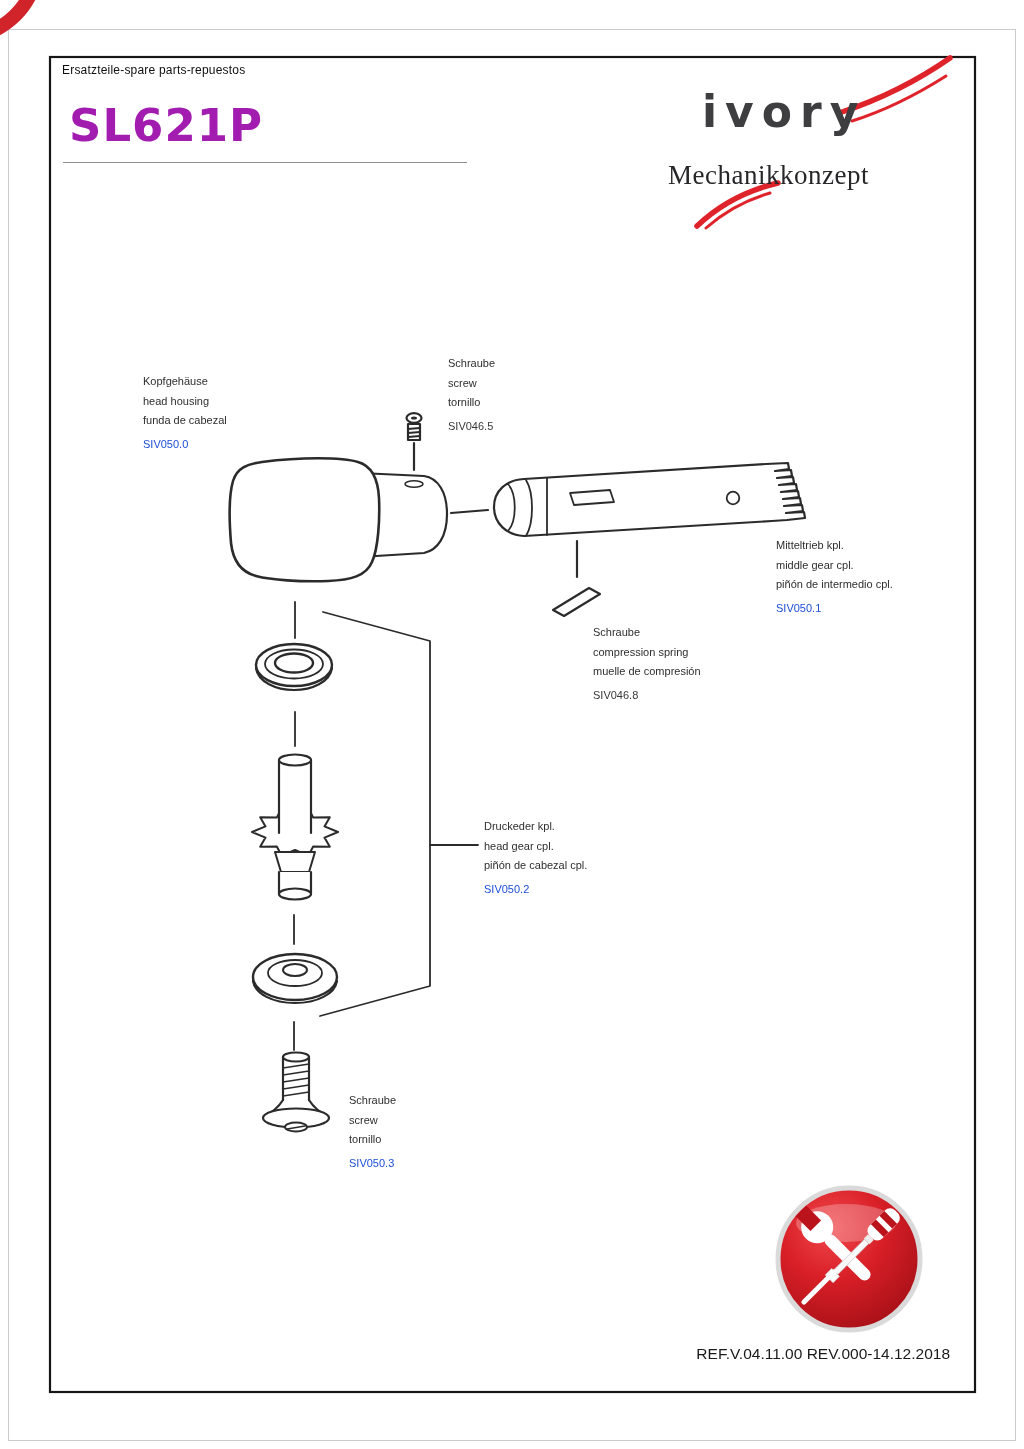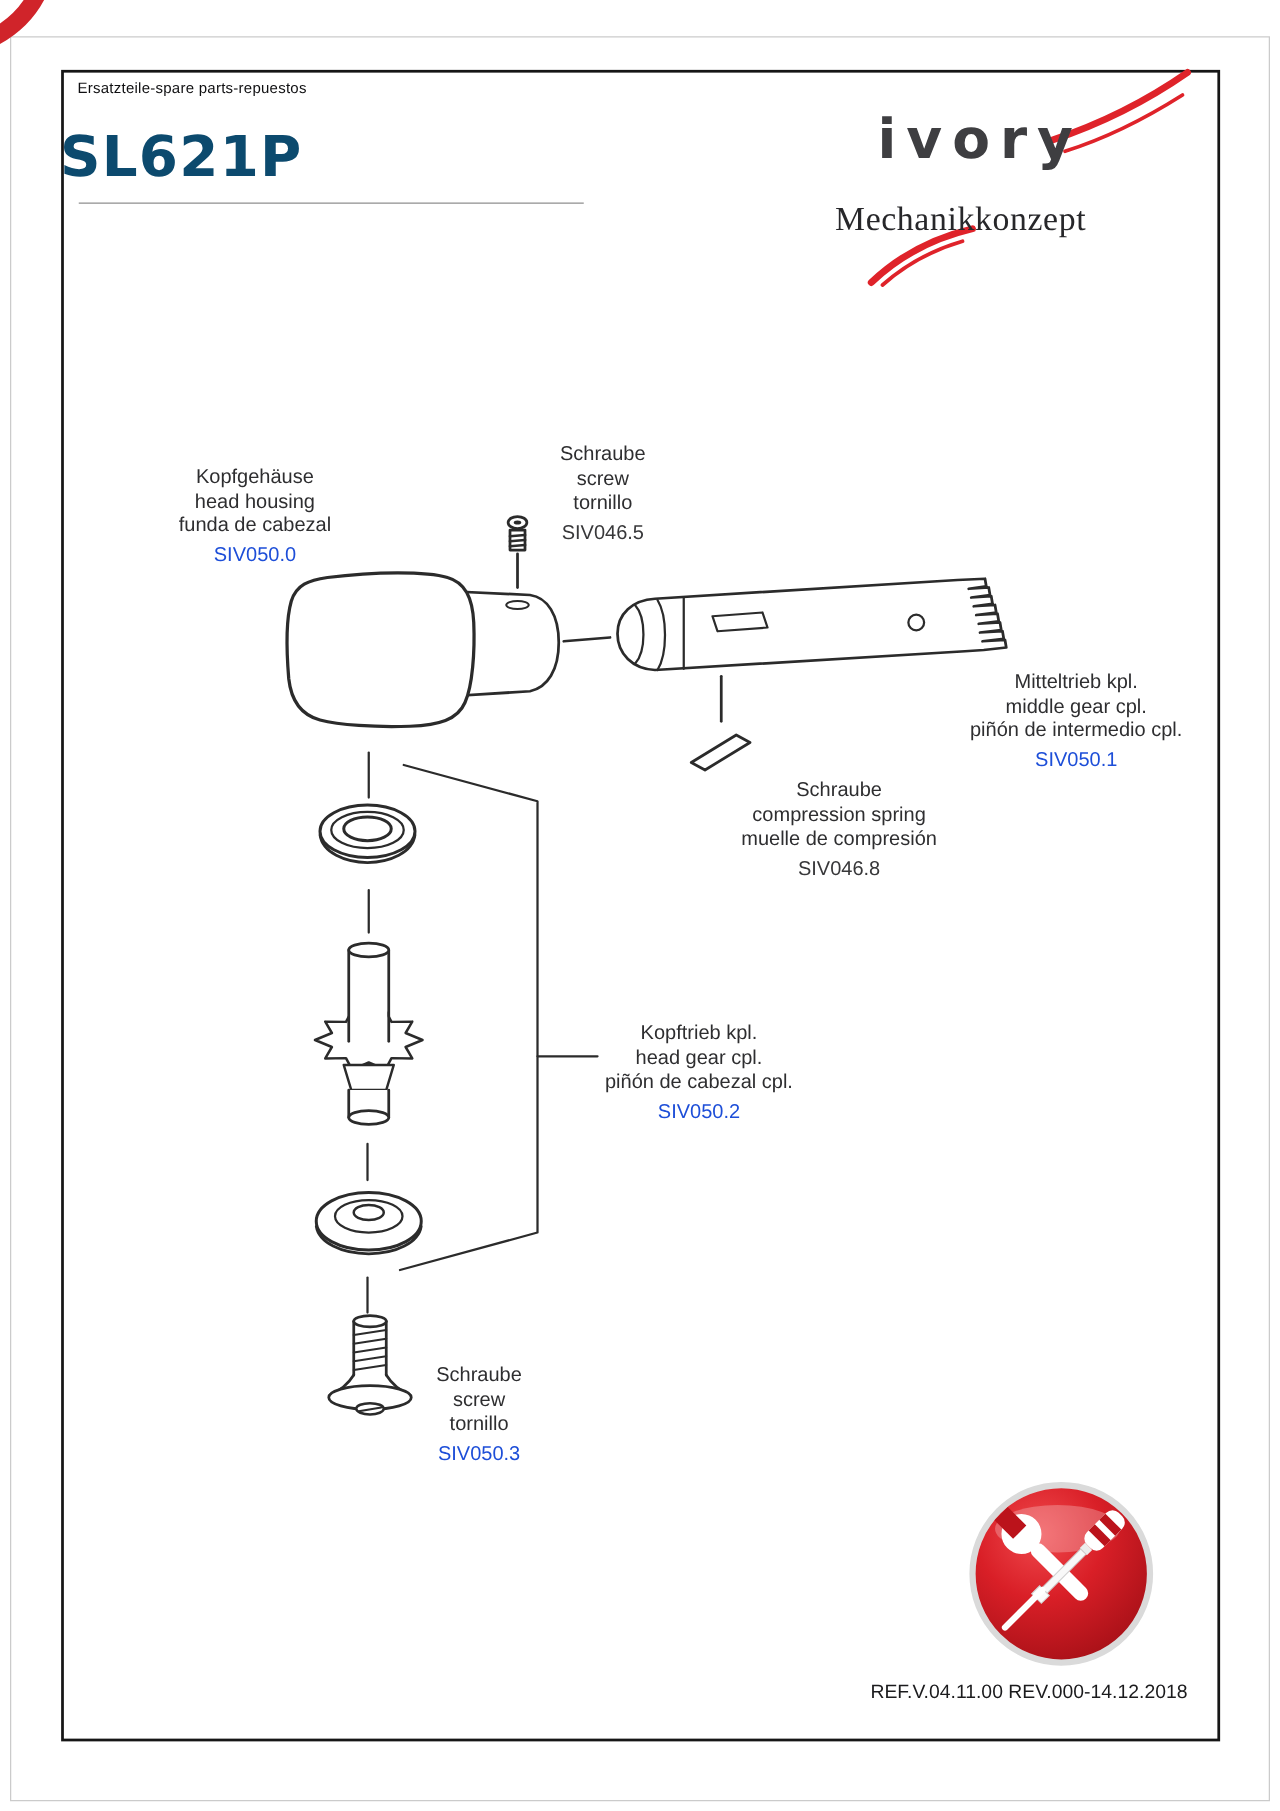--- a/index.html
+++ b/index.html
@@ -2,25 +2,25 @@
 <html><head>
 <meta charset="utf-8">
 <style>
   * { margin:0; padding:0; box-sizing:border-box; }
   html,body { background:#ffffff; }
   body {
     width:1024px; height:1449px; position:relative; overflow:hidden;
     font-family:"Liberation Sans", sans-serif; color:#1e1e20;
   }
   .header-line { position:absolute; left:62px; top:63px; font-size:12px; color:#0f0f11; letter-spacing:0.2px; }
-  .model-title { position:absolute; left:48px; top:99px; font-size:45px; font-weight:600; color:#0c4a6e; letter-spacing:1px; font-family:"DejaVu Sans", sans-serif; }
+  .model-title { position:absolute; left:69px; top:99px; font-size:45px; font-weight:600; color:#a21caf; letter-spacing:1px; font-family:"DejaVu Sans", sans-serif; }
   .title-rule  { position:absolute; left:63px; top:162px; width:404px; height:0; border-top:1.5px solid #8f8f8f; }
   .wordmark { position:absolute; left:702px; top:86px; font-size:44px; font-weight:bold; color:#3e3e41; letter-spacing:8px; font-family:"DejaVu Sans", sans-serif; }
   .logo-sub { position:absolute; left:668px; top:160px; font-size:27px; color:#27272a; font-family:"Liberation Serif", serif; letter-spacing:0.5px; }
-  .part-label { position:absolute; font-size:16px; line-height:19.5px; color:#2e2e30; white-space:nowrap;text-align:center; }
+  .part-label { position:absolute; font-size:11px; line-height:19.5px; color:#2e2e30; white-space:nowrap; }
   .part-label .ref { margin-top:4px; color:#1d4ed8; }
   .footer-line { position:absolute; right:74px; top:1345px; font-size:15.5px; color:#1b1b1d; }
   svg.art { position:absolute; left:0; top:0; }
 </style>
 </head>
 <body>
 
 <div>
 
   <svg class="art" width="1024" height="1449" viewBox="0 0 1024 1449">
@@ -187,21 +187,21 @@
   </div>
 
   <div class="part-label" style="left:593px; top:623px;">
     <div>Schraube</div>
     <div>compression spring</div>
     <div>muelle de compresión</div>
     <div class="ref" style="color:#38383a;">SIV046.8</div>
   </div>
 
   <div class="part-label" style="left:484px; top:817px;">
-    <div>Kopftrieb kpl.</div>
+    <div>Druckeder kpl.</div>
     <div>head gear cpl.</div>
     <div>piñón de cabezal cpl.</div>
     <div class="ref">SIV050.2</div>
   </div>
 
   <div class="part-label" style="left:349px; top:1091px;">
     <div>Schraube</div>
     <div>screw</div>
     <div>tornillo</div>
     <div class="ref">SIV050.3</div>

